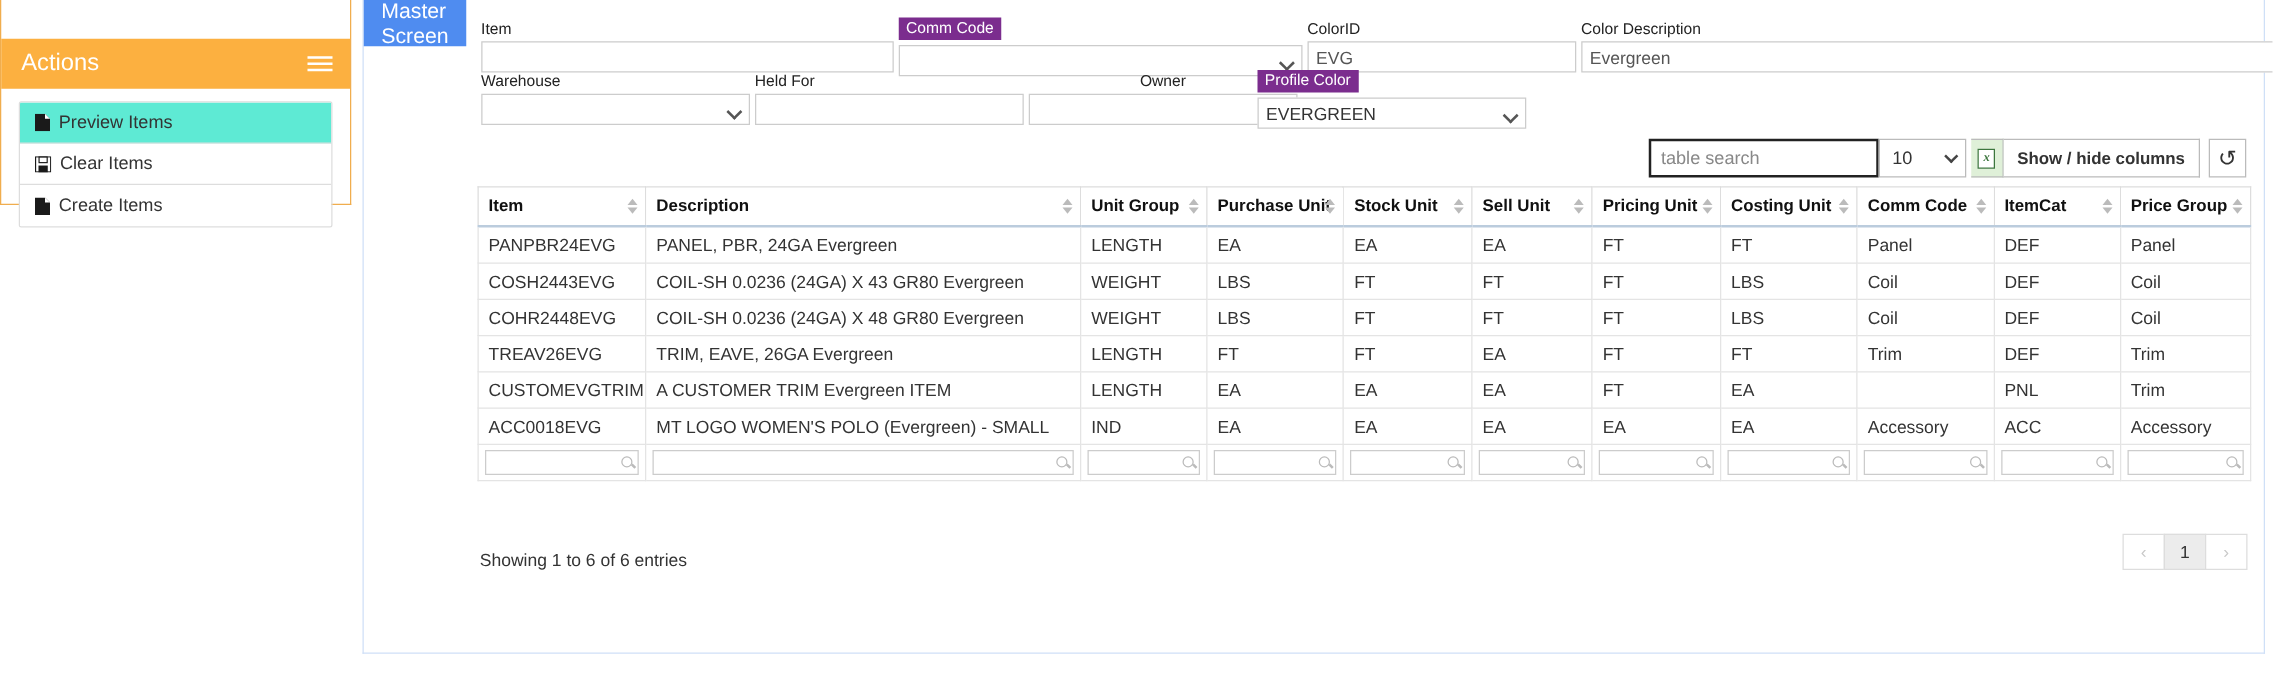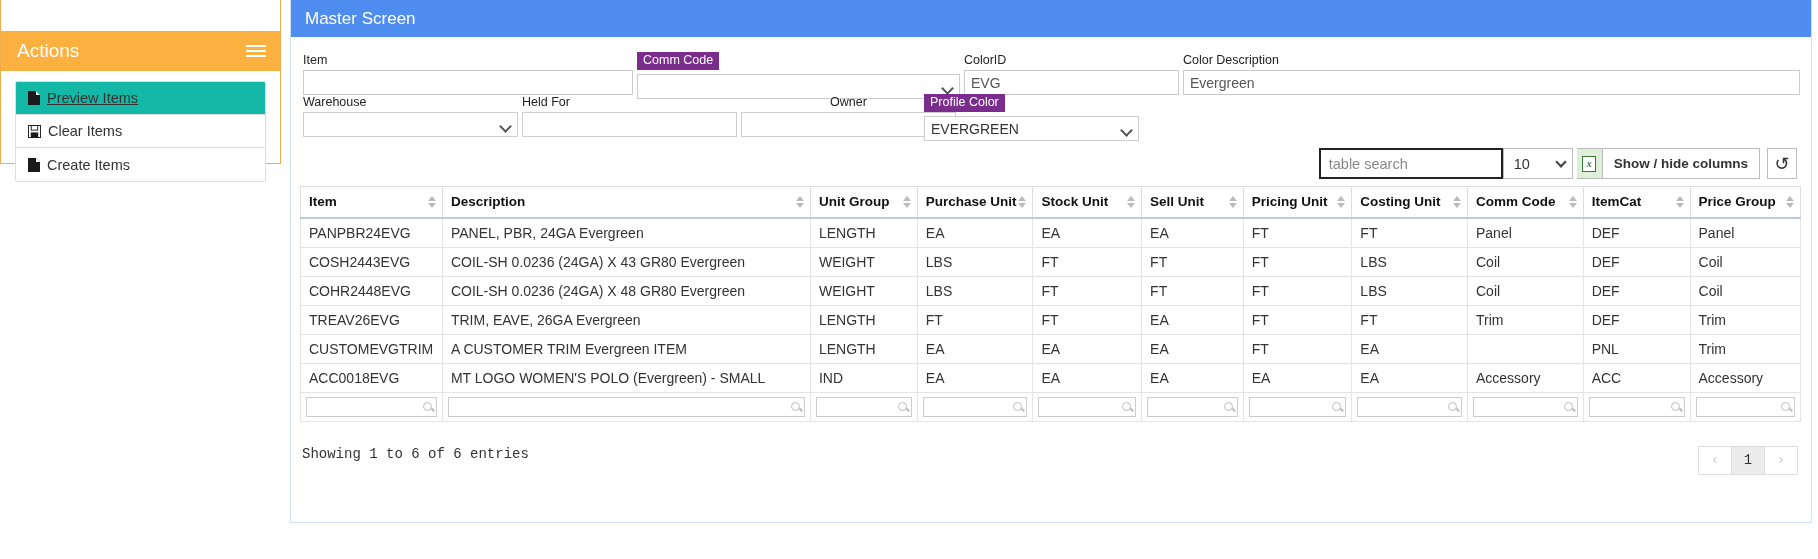--- a/index.html
+++ b/index.html
@@ -42,33 +42,33 @@
     display: flex;
     align-items: center;
     padding: 0 12px;
     font-size: 14.5px;
     color: #333;
     border-bottom: 1px solid #ddd;
     background: #fff;
     cursor: pointer;
   }
   .action-item:last-child { border-bottom: none; }
-  .action-item.active { background: #14b8a6; text-decoration: underline; }
+  .action-item.active { background: #5eead4; }
   .action-item .ico { margin-right: 7px; display: inline-flex; align-items: center; }
 
   
   .master-panel {
     flex: 1;
     margin: 0 6px 0 9px;
     border: 1px solid #cfe0f7;
     border-top: none;
     background: #fff;
     height: 523px;
     display: flex;
-    flex-direction: column;
+    flex-direction: row;
   }
   .master-header {
     background: #4f8cf0;
     color: #fff;
     height: 37px;
     display: flex;
     align-items: center;
     padding: 0 14px;
     font-size: 17px;
     flex: 0 0 37px;
@@ -189,21 +189,21 @@
     display: flex; align-items: center; justify-content: flex-end;
     padding-right: 4px;
   }
   .mag {
     width: 9px; height: 9px; border: 1.5px solid #bbb; border-radius: 50%;
     position: relative;
   }
   .mag::after { content:""; position: absolute; width: 4px; height: 1.5px; background: #bbb; right: -4px; bottom: 0px; transform: rotate(45deg); }
 
   
-  .tbl-footer { display: flex; justify-content: space-between; align-items: flex-start; margin-top: 24px; padding: 0 3px 0 2px; font-family: Liberation Mono, monospace; }
+  .tbl-footer { display: flex; justify-content: space-between; align-items: flex-end; margin-top: 42px; padding: 0 3px 0 2px; }
   .showing { font-size: 14px; color: #333; }
   .pager { display: flex; }
   .pg {
     min-width: 34px; height: 29px; border: 1px solid #ddd; background: #fff;
     display: flex; align-items: center; justify-content: center;
     font-size: 14px; color: #c9c9c9; margin-left: -1px;
   }
   .pg.num { background: #ececec; color: #333; }
 </style>
 </head>

